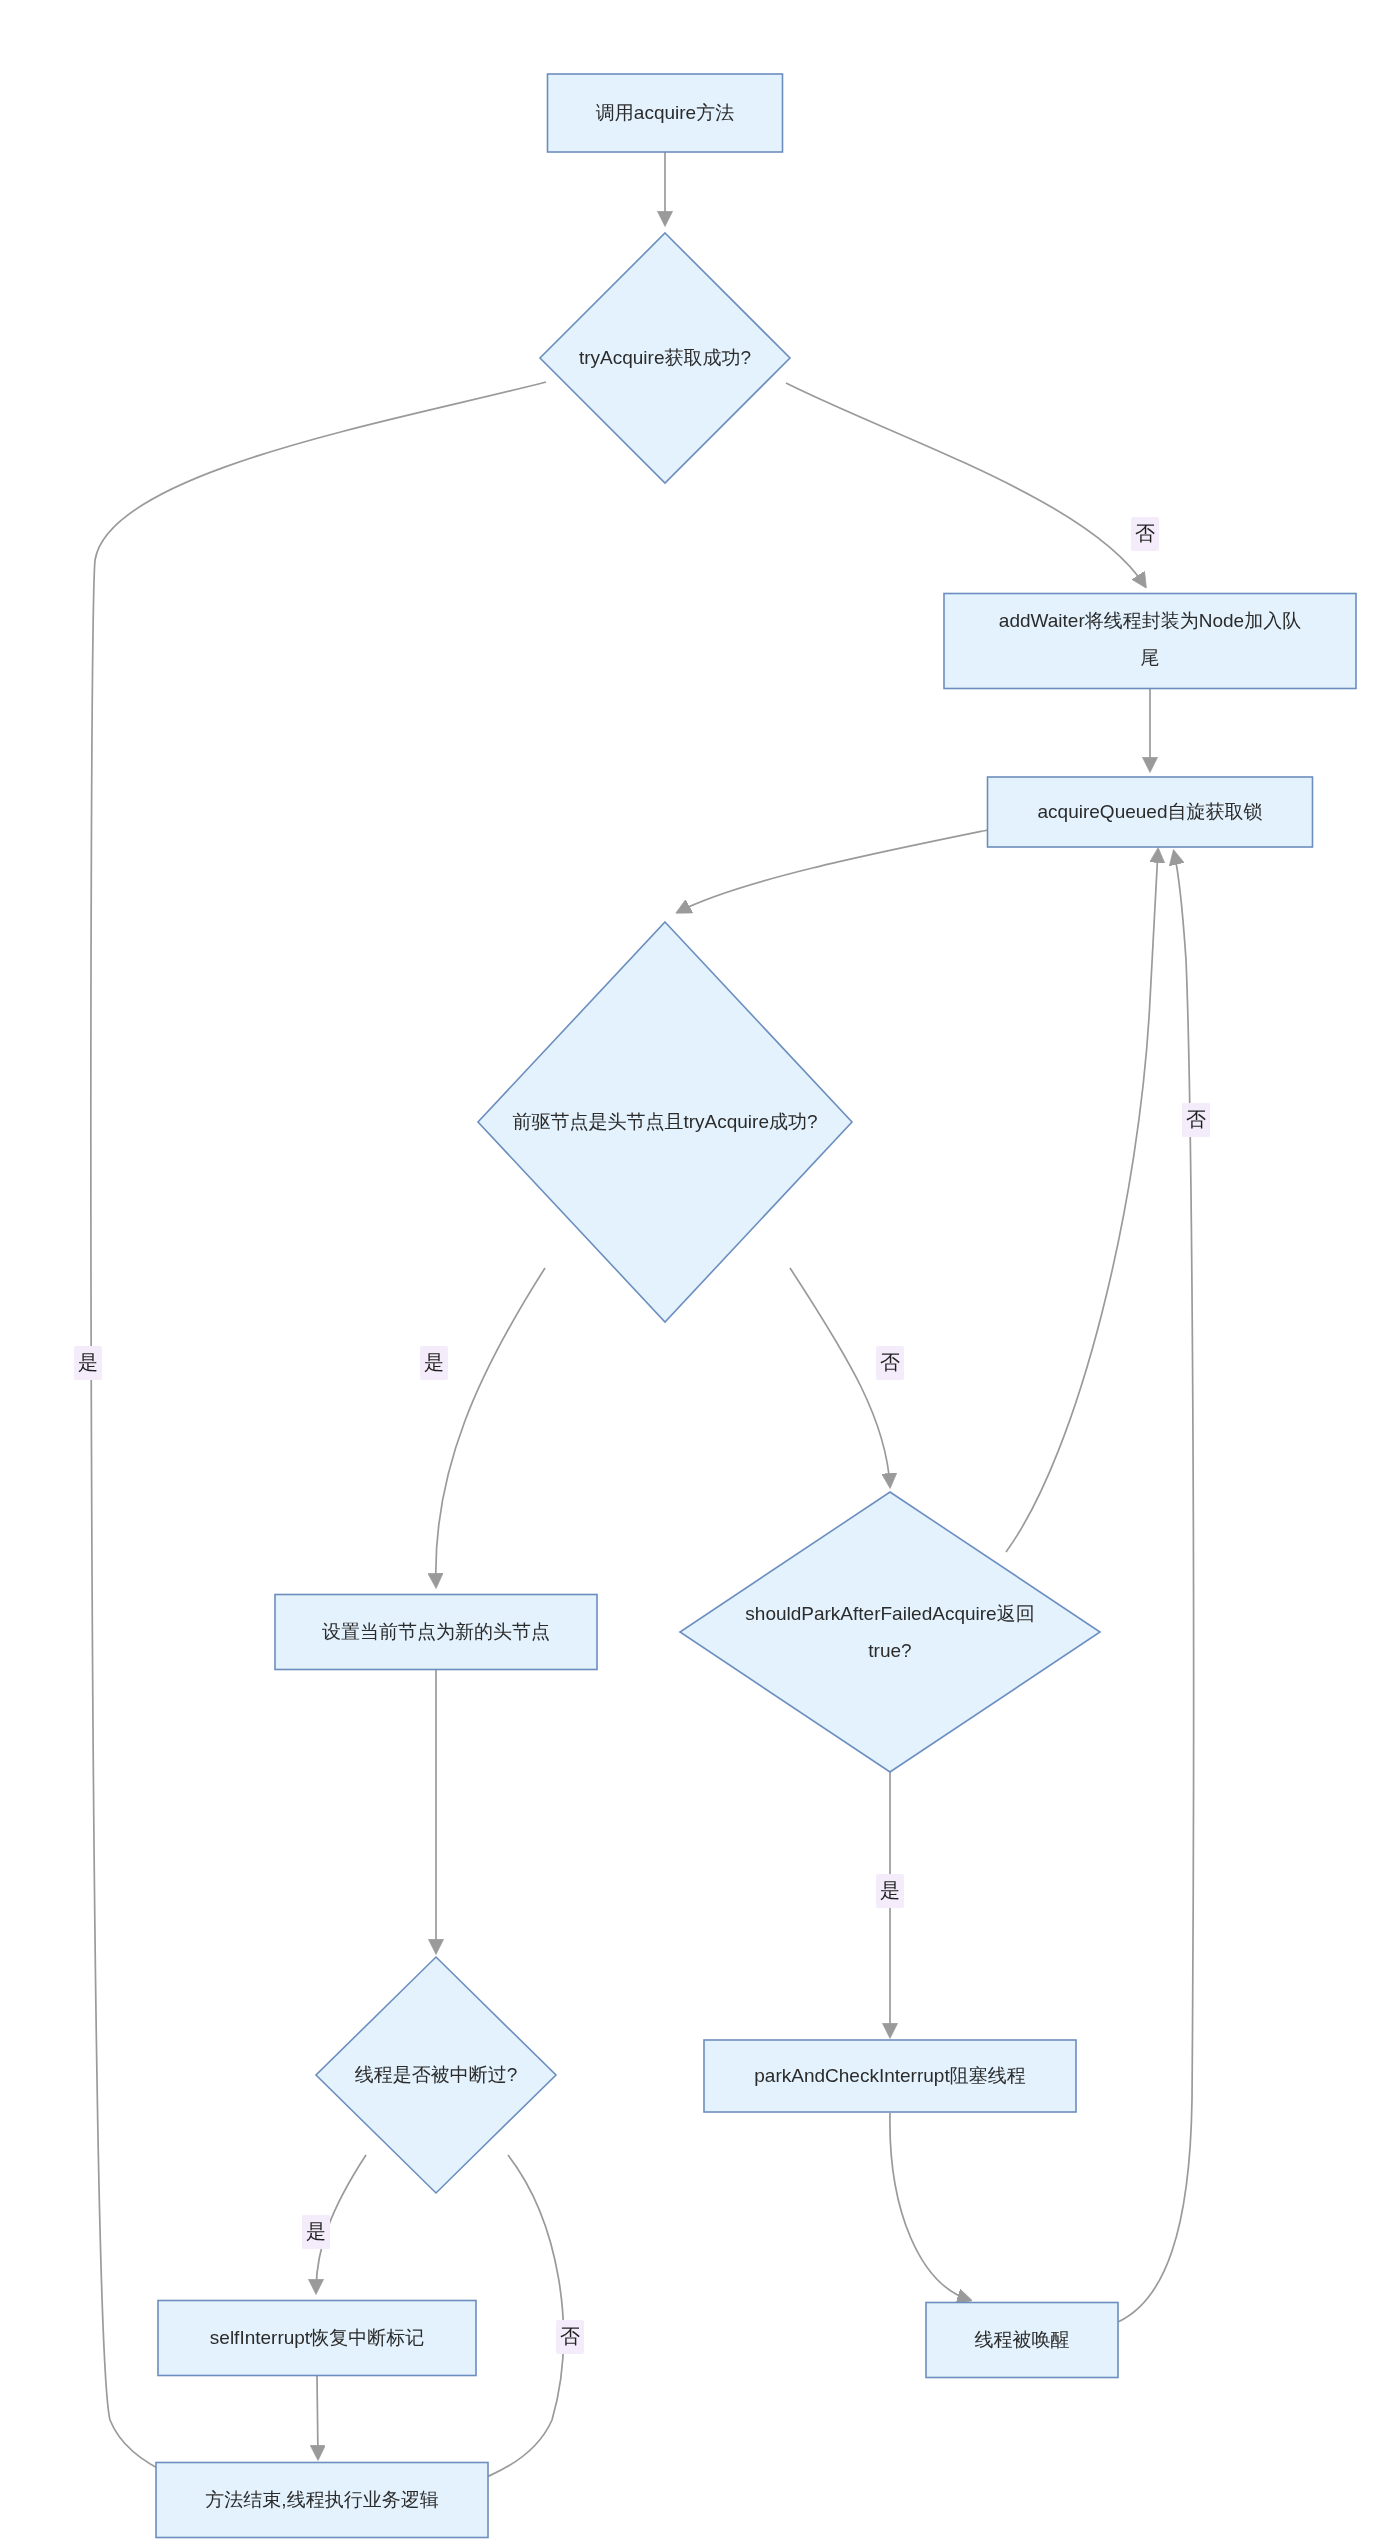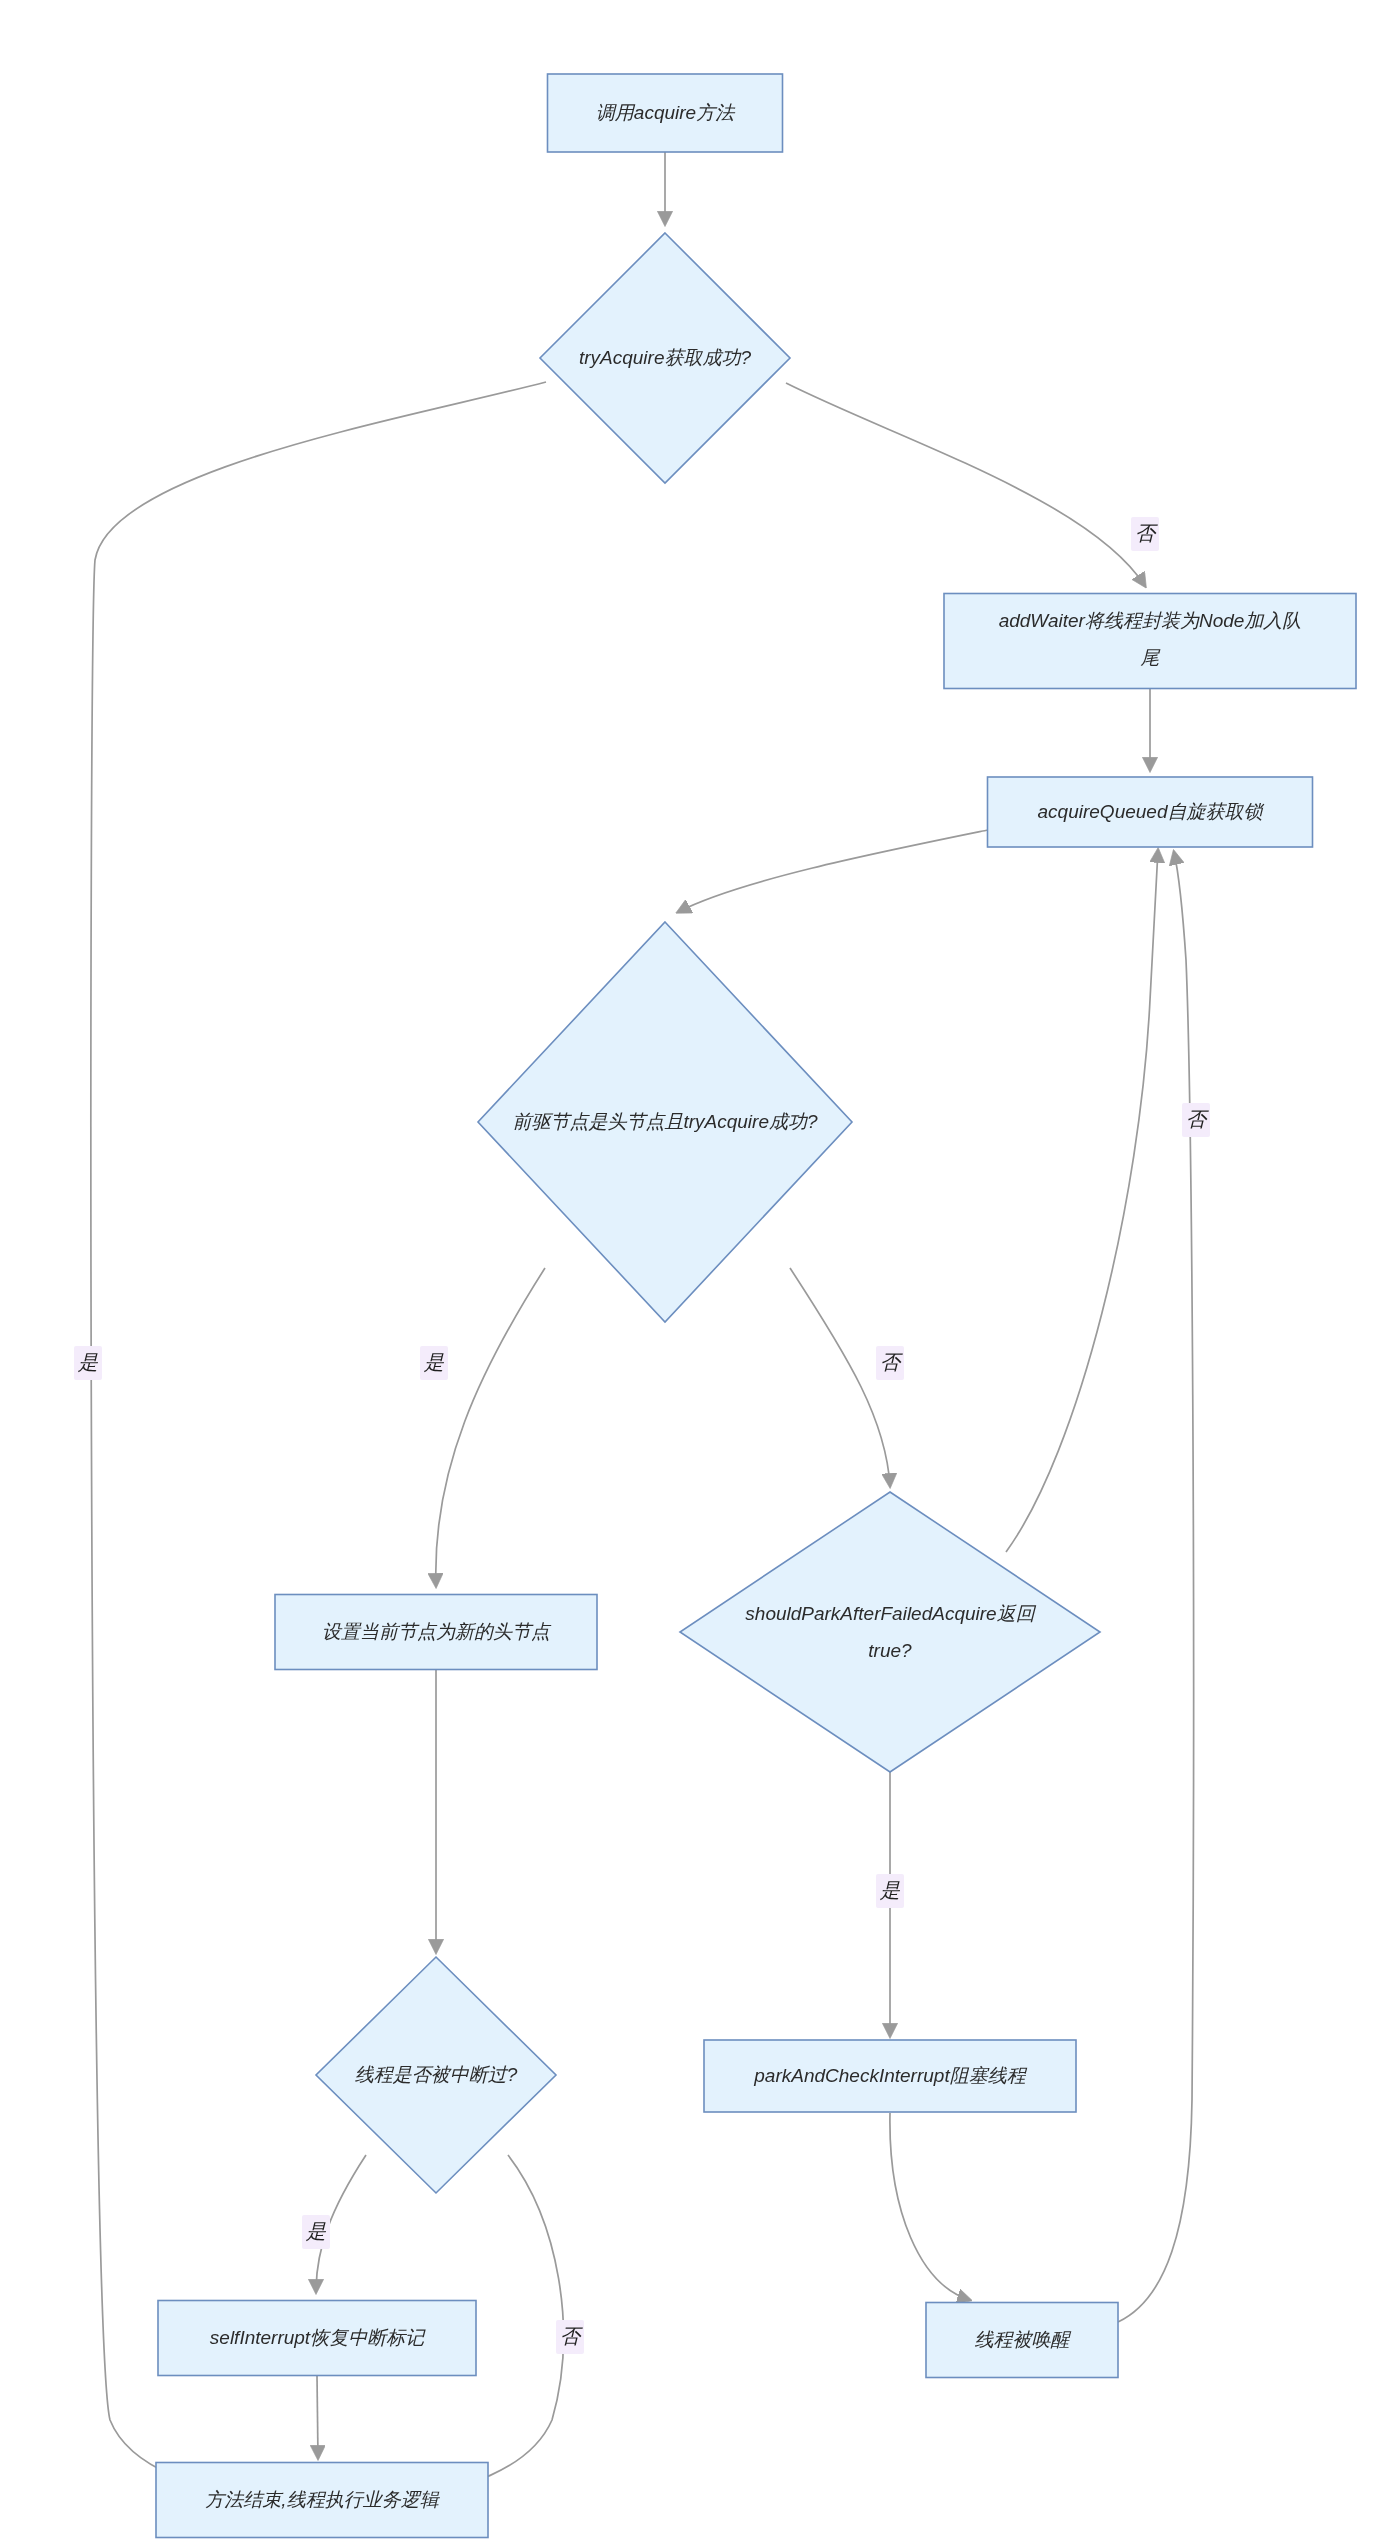--- a/index.html
+++ b/index.html
@@ -10,21 +10,20 @@
   body {
     width: 1400px;
     height: 2546px;
     font-family: "Liberation Sans", "DejaVu Sans", sans-serif;
     overflow: hidden;
   }
   #flow-root {
     position: relative;
     width: 1400px;
     height: 2546px;
-    font-style: italic;
   }
   svg#flowchart {
     display: block;
     width: 1400px;
     height: 2546px;
   }
   .node-shape {
     fill: #e3f2fd;
     stroke: #6c8ebf;
     stroke-width: 1.6;

